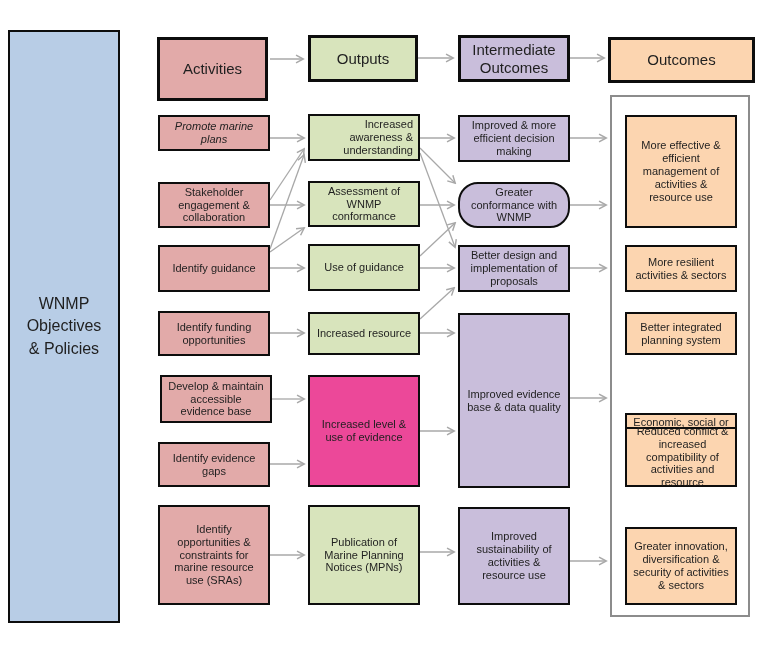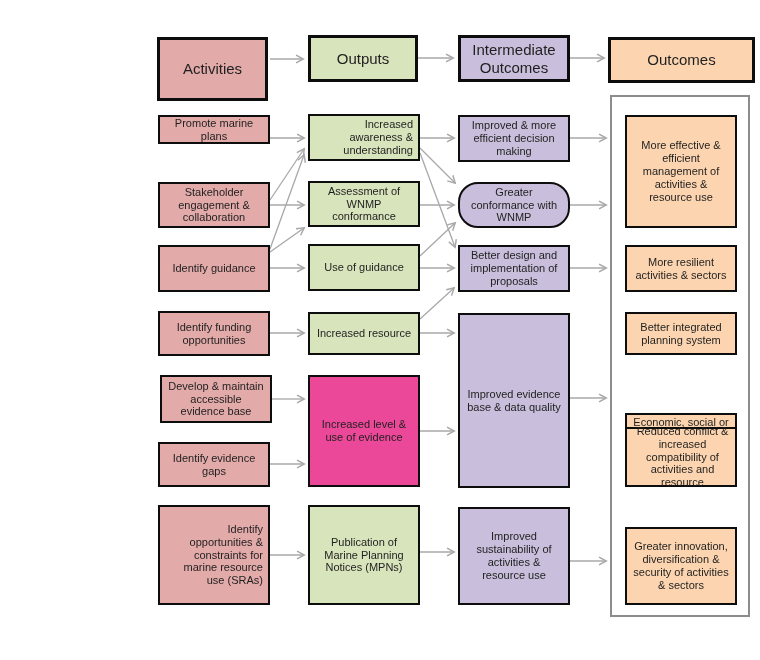--- a/index.html
+++ b/index.html
@@ -52,37 +52,40 @@
         <line x1="420" y1="431" x2="454" y2="431" stroke="#a8a8a8" stroke-width="1.3" marker-end="url(#arrowhead)"></line>
         <line x1="420" y1="552" x2="454" y2="552" stroke="#a8a8a8" stroke-width="1.3" marker-end="url(#arrowhead)"></line>
         <line x1="570" y1="138" x2="606" y2="138" stroke="#a8a8a8" stroke-width="1.3" marker-end="url(#arrowhead)"></line>
         <line x1="570" y1="205" x2="606" y2="205" stroke="#a8a8a8" stroke-width="1.3" marker-end="url(#arrowhead)"></line>
         <line x1="570" y1="268" x2="606" y2="268" stroke="#a8a8a8" stroke-width="1.3" marker-end="url(#arrowhead)"></line>
         <line x1="570" y1="398" x2="606" y2="398" stroke="#a8a8a8" stroke-width="1.3" marker-end="url(#arrowhead)"></line>
         <line x1="570" y1="561" x2="606" y2="561" stroke="#a8a8a8" stroke-width="1.3" marker-end="url(#arrowhead)"></line>
       </g>
   </svg>
 
+  <div class="box side" id="side-panel" style="left: 8px; top: 30px; width: 112px; height: 593px; background: rgb(184, 205, 230);">WNMP
+Objectives
+&amp; Policies</div>
 
   <div class="frame" id="outcomes-frame" style="left: 610px; top: 95px; width: 140px; height: 522px; border-color: rgb(140, 140, 140);"></div>
 
   <div id="headers-layer">
       <div class="box header" style="left: 157px; top: 37px; width: 111px; height: 64px; background: rgb(226, 170, 169);">Activities</div>
       <div class="box header" style="left: 308px; top: 35px; width: 110px; height: 47px; background: rgb(216, 228, 188);">Outputs</div>
       <div class="box header" style="left: 458px; top: 35px; width: 112px; height: 47px; background: rgb(201, 190, 219);">Intermediate Outcomes</div>
       <div class="box header" style="left: 608px; top: 37px; width: 147px; height: 46px; background: rgb(252, 213, 176);">Outcomes</div>
     </div>
   <div id="nodes-layer">
-      <div class="box node" style="left: 158px; top: 115px; width: 112px; height: 29px; background: rgb(226, 170, 169);">Promote marine plans</div>
+      <div class="box node" style="left: 158px; top: 115px; width: 112px; height: 36px; background: rgb(226, 170, 169); font-style: italic;">Promote marine plans</div>
       <div class="box node" style="left: 158px; top: 182px; width: 112px; height: 46px; background: rgb(226, 170, 169);">Stakeholder engagement &amp; collaboration</div>
       <div class="box node" style="left: 158px; top: 245px; width: 112px; height: 47px; background: rgb(226, 170, 169);">Identify guidance</div>
       <div class="box node" style="left: 158px; top: 311px; width: 112px; height: 45px; background: rgb(226, 170, 169);">Identify funding opportunities</div>
       <div class="box node" style="left: 160px; top: 375px; width: 112px; height: 48px; background: rgb(226, 170, 169);">Develop &amp; maintain accessible evidence base</div>
       <div class="box node" style="left: 158px; top: 442px; width: 112px; height: 45px; background: rgb(226, 170, 169);">Identify evidence gaps</div>
-      <div class="box node" style="left: 158px; top: 505px; width: 112px; height: 100px; background: rgb(226, 170, 169); text-align: right;">Identify opportunities &amp; constraints for marine resource use (SRAs)</div>
+      <div class="box node" style="left: 158px; top: 505px; width: 112px; height: 100px; background: rgb(226, 170, 169);">Identify opportunities &amp; constraints for marine resource use (SRAs)</div>
       <div class="box node" style="left: 308px; top: 114px; width: 112px; height: 47px; background: rgb(216, 228, 188); text-align: right;">Increased awareness &amp; understanding</div>
       <div class="box node" style="left: 308px; top: 181px; width: 112px; height: 46px; background: rgb(216, 228, 188);">Assessment of WNMP conformance</div>
       <div class="box node" style="left: 308px; top: 244px; width: 112px; height: 47px; background: rgb(216, 228, 188);">Use of guidance</div>
       <div class="box node" style="left: 308px; top: 312px; width: 112px; height: 43px; background: rgb(216, 228, 188);">Increased resource</div>
       <div class="box node" style="left: 308px; top: 375px; width: 112px; height: 112px; background: #ec4899;">Increased level &amp; use of evidence</div>
       <div class="box node" style="left: 308px; top: 505px; width: 112px; height: 100px; background: rgb(216, 228, 188);">Publication of Marine Planning Notices (MPNs)</div>
       <div class="box node" style="left: 458px; top: 115px; width: 112px; height: 47px; background: rgb(201, 190, 219);">Improved &amp; more efficient decision making</div>
       <div class="box node" style="left: 458px; top: 182px; width: 112px; height: 46px; background: rgb(201, 190, 219); border-radius: 20px;">Greater conformance with WNMP</div>
       <div class="box node" style="left: 458px; top: 245px; width: 112px; height: 47px; background: rgb(201, 190, 219);">Better design and implementation of proposals</div>
       <div class="box node" style="left: 458px; top: 313px; width: 112px; height: 175px; background: rgb(201, 190, 219);">Improved evidence base &amp; data quality</div>

